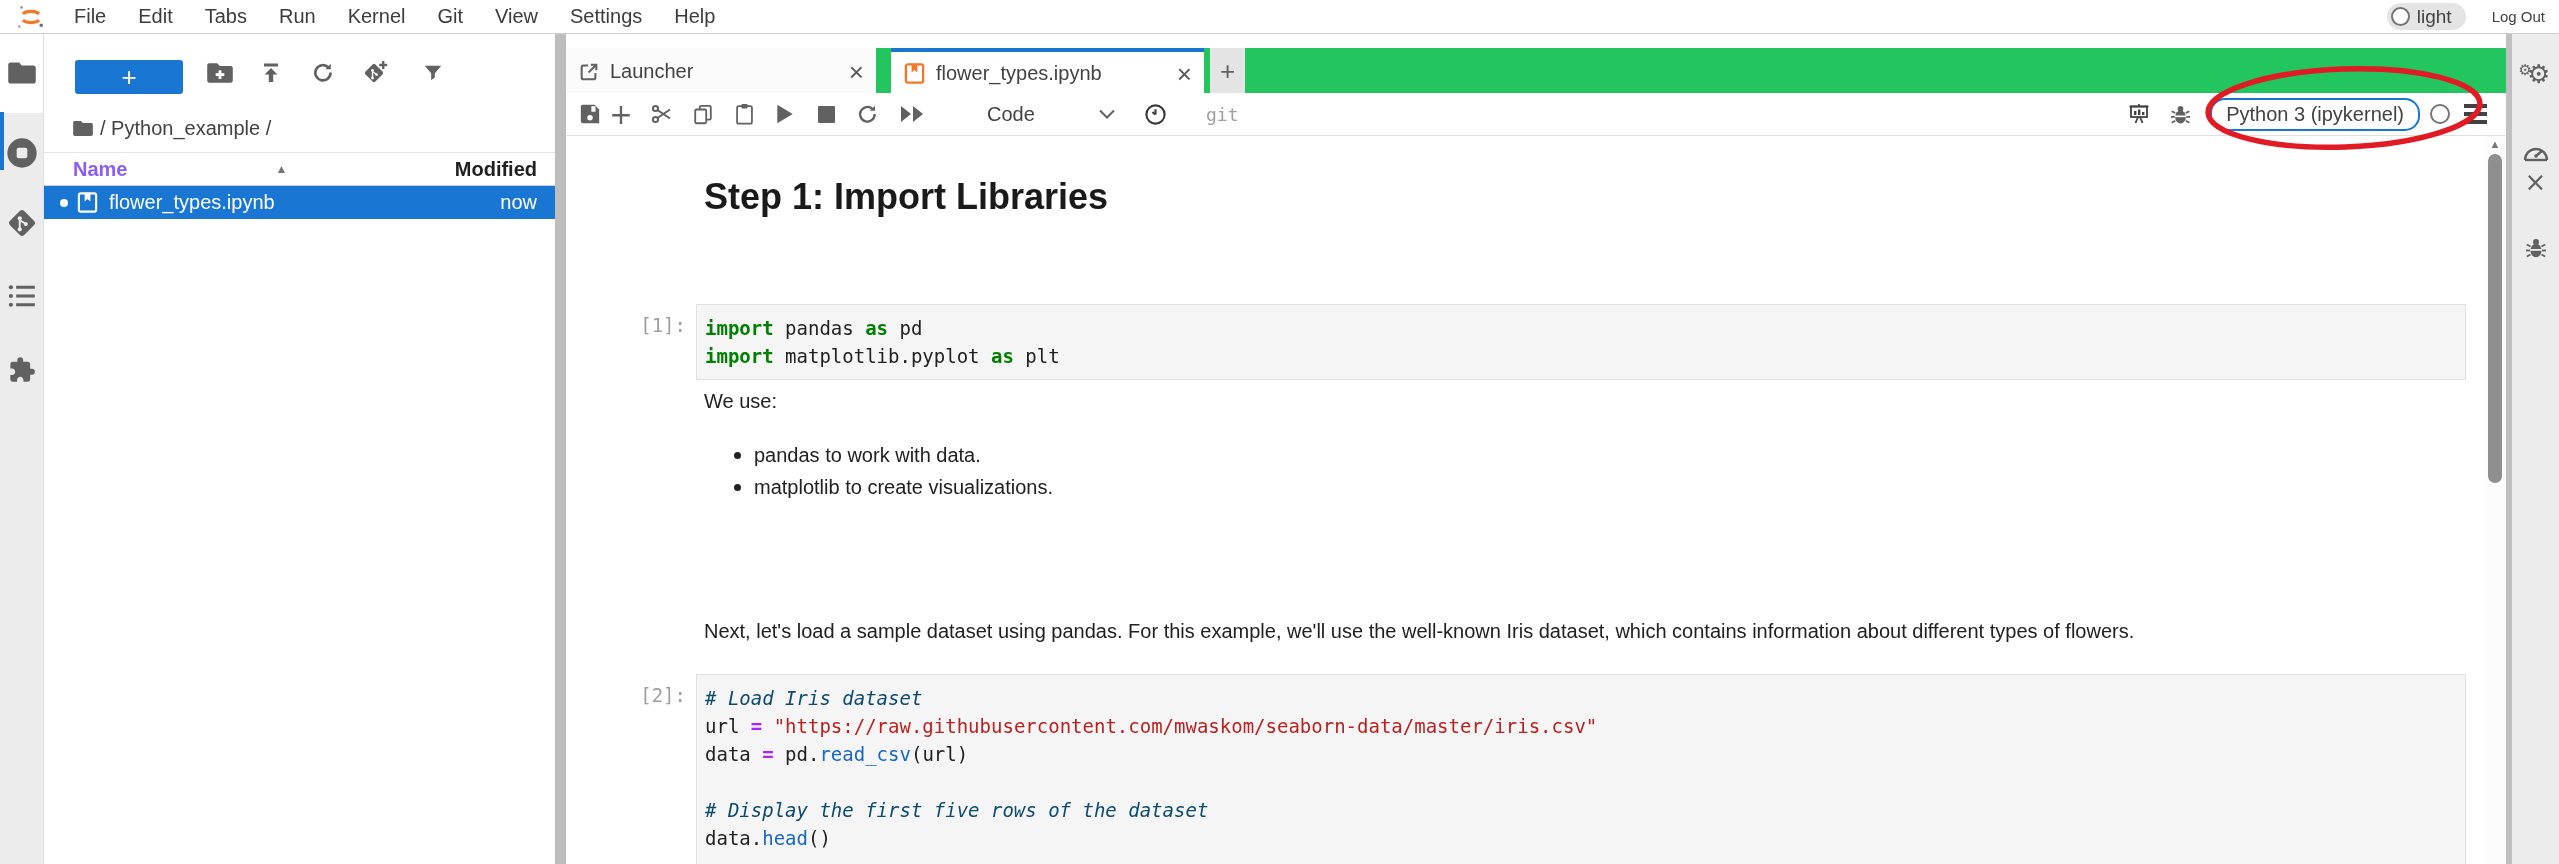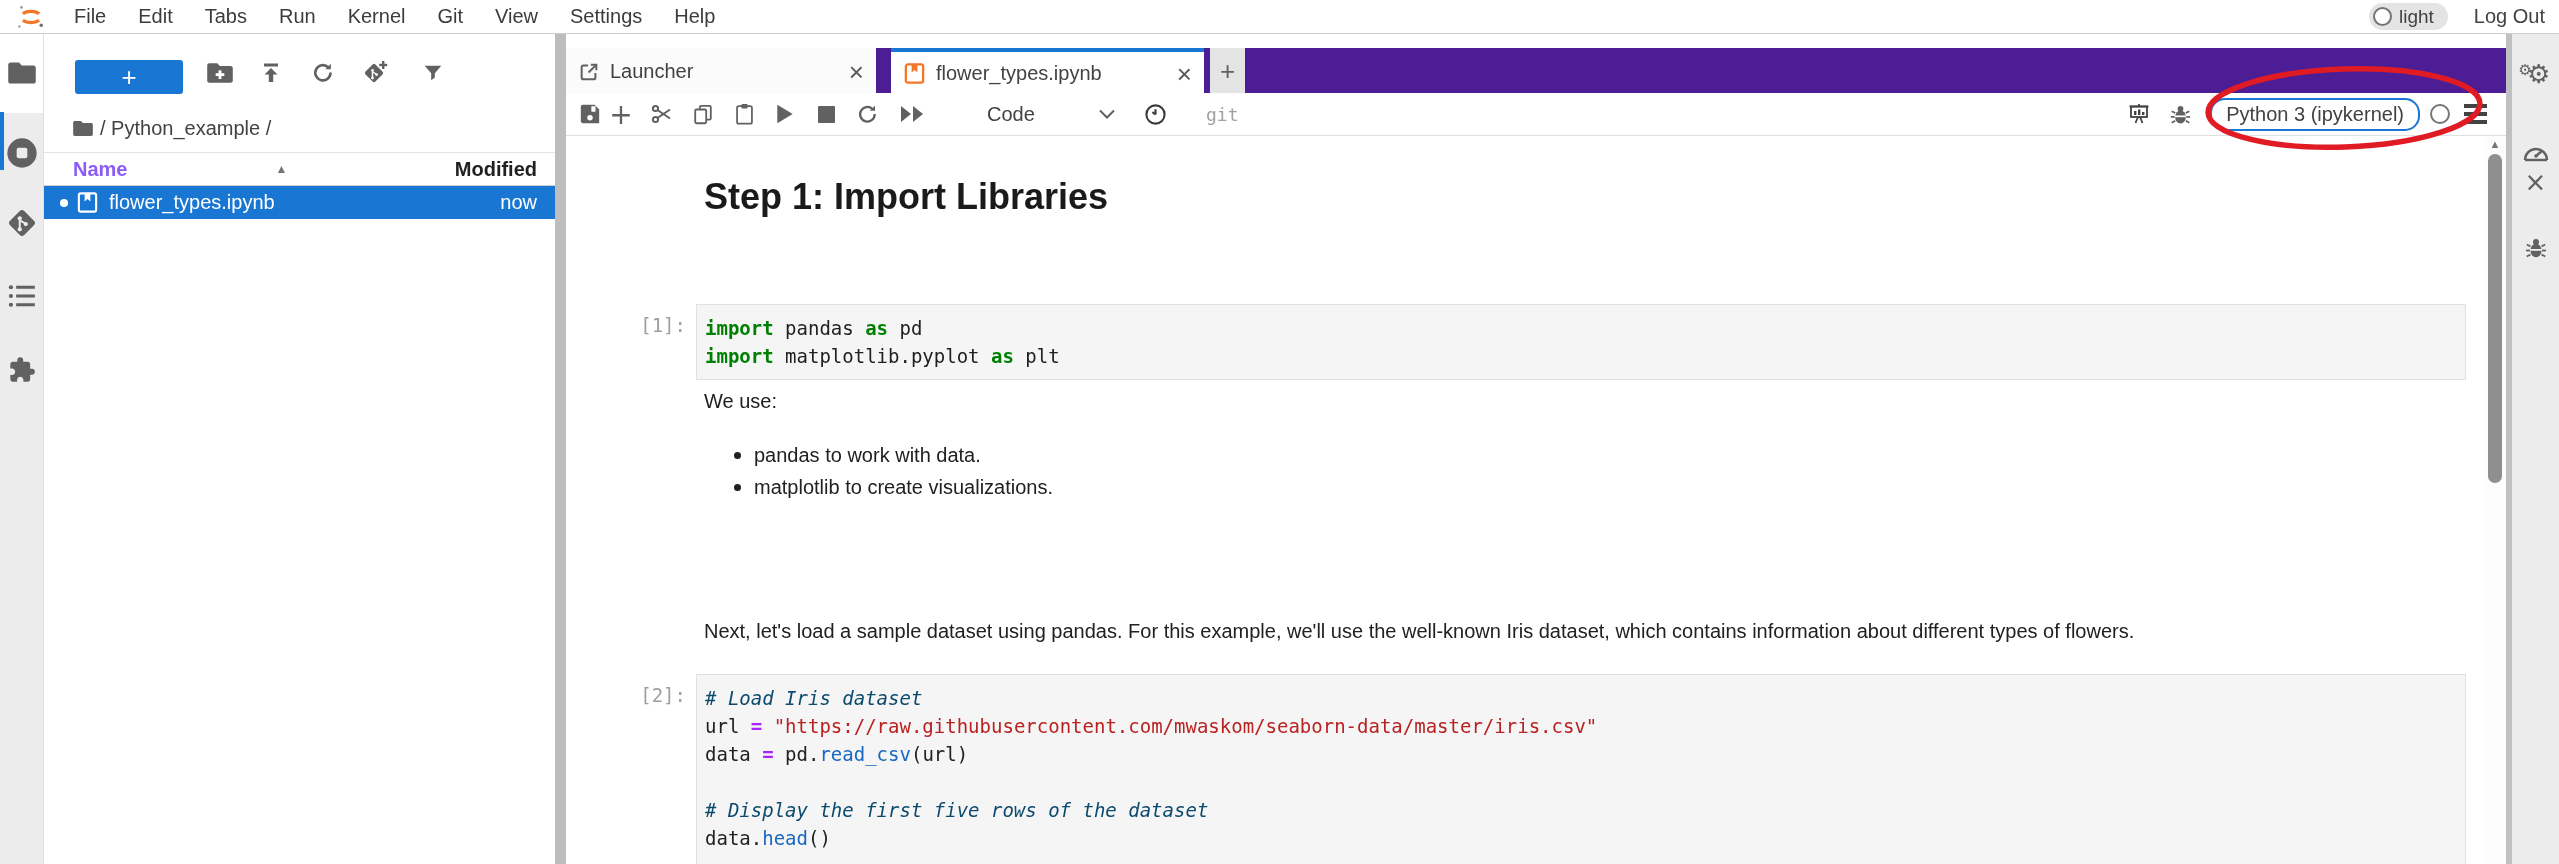--- a/index.html
+++ b/index.html
@@ -12,21 +12,21 @@
              border-bottom:1px solid #cfcfcf; display:flex; align-items:center; z-index:10; }
   .logo { width:38px; height:30px; margin-left:12px; }
   .menu-items { display:flex; align-items:center; margin-left:8px; }
   .menu-item { font-size:20px; color:#3c3c3c; padding:0 16px; line-height:33px; cursor:default; }
   .menubar-right { margin-left:auto; display:flex; align-items:center; }
   .theme-pill { display:flex; align-items:center; background:#e4e4e4; border-radius:14px;
                 height:27px; padding:0 14px 0 4px; margin-right:26px; }
   .theme-circle { width:19px; height:19px; border:2px solid #757575; border-radius:50%;
                   background:#fff; margin-right:7px; }
   .theme-label { font-size:19px; color:#424242; }
-  .logout { font-size:20px; color:#424242; margin-right:14px; }
+  .logout { font-size:15px; color:#424242; margin-right:14px; }
 
   
   .main-row { position:absolute; top:34px; left:0; right:0; bottom:0; display:flex; }
 
   
   .activity-bar { position:relative; width:44px; background:#ececec; border-right:1px solid #e0e0e0; flex:none; }
   .activity-active-bg { position:absolute; top:0; left:0; right:0; height:79px; background:#fff; }
   .activity-indicator { position:absolute; left:0; top:78px; width:4px; height:58px; background:#1976d2; }
   .act-icon { position:absolute; left:50%; transform:translate(-50%,-50%); }
 
@@ -47,21 +47,21 @@
   .fb-row .open-dot { width:8px; height:8px; border-radius:50%; background:#fff; margin-left:16px; }
   .fb-row .file-name { font-size:20px; margin-left:10px; }
   .fb-row .file-mod { font-size:20px; margin-left:auto; margin-right:18px; }
   .fb-row svg { margin-left:8px; }
 
   
   .panel-divider { width:11px; background:#bdbdbd; flex:none; }
 
   
   .doc-area { position:relative; flex:1; background:#fff; }
-  .tabbar { position:absolute; top:14px; left:0; right:0; height:47px; background:#4c1d95; display:flex; }
+  .tabbar { position:absolute; top:14px; left:0; right:0; height:47px; background:#22c55e; display:flex; }
   .tab { display:flex; align-items:center; padding:0 12px; font-size:20px; color:#424242; }
   .tab-launcher { width:310px; background:#fbfbfb; }
   .tab-notebook { width:313px; background:#fff; margin-left:15px; border-top:4px solid #1976d2; }
   .tab-label { margin-left:10px; }
   .tab-close { margin-left:auto; font-size:26px; color:#5a5a5a; line-height:20px; }
   .tab-add { width:35px; margin-left:6px; background:#e4e4e4; display:flex; align-items:center;
              justify-content:center; font-size:26px; color:#616161; }
 
   
   .nb-toolbar { position:absolute; top:59px; left:0; right:0; height:43px; background:#fff;

